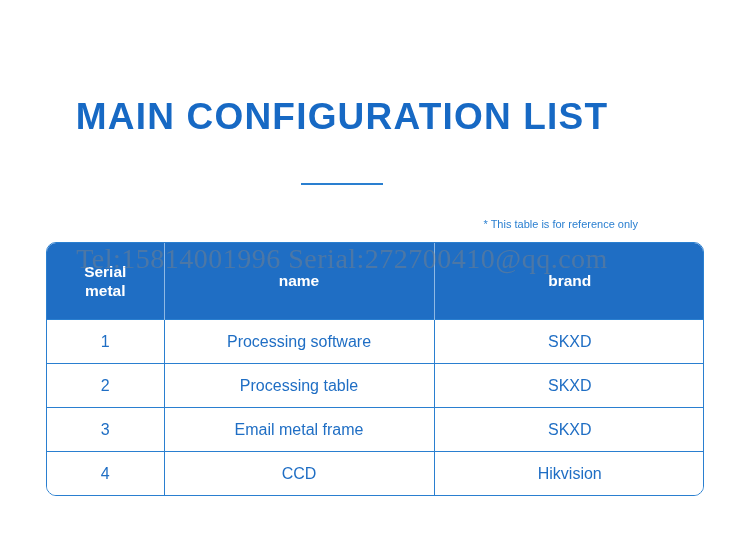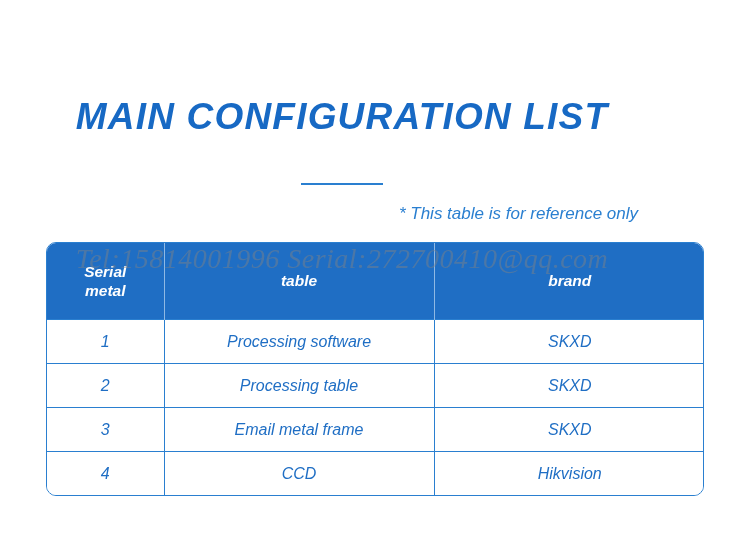--- a/index.html
+++ b/index.html
@@ -12,21 +12,20 @@
     background: #ffffff;
     font-family: "Liberation Sans", sans-serif;
     overflow: hidden;
     position: relative;
   }
   .page {
     position: relative;
     width: 684px;
     height: 534px;
     box-sizing: border-box;
-    font-style: italic;
   }
   .title {
     position: absolute;
     left: 0;
     right: 0;
     top: 96px;
     text-align: center;
     font-size: 37px;
     font-weight: bold;
     letter-spacing: 1.2px;
@@ -38,22 +37,22 @@
     left: 50%;
     transform: translateX(-50%);
     top: 183px;
     width: 82px;
     height: 2px;
     background: #2a7fd0;
   }
   .note {
     position: absolute;
     right: 46px;
-    top: 204px;
-    font-size: 17px;
+    top: 218px;
+    font-size: 11px;
     color: #2a7fd0;
     font-family: "Liberation Sans", sans-serif;
     white-space: nowrap;
   }
   .table-wrap {
     position: absolute;
     left: 46px;
     top: 242px;
     width: 658px;
     border: 1px solid #2a7fd0;
@@ -129,21 +128,21 @@
         <col class="col-serial">
         <col class="col-name">
         <col class="col-brand">
       </colgroup>
       <thead>
         <tr>
           <th>
             <div>Serial</div>
             <div>metal</div>
           </th>
-          <th>table</th>
+          <th>name</th>
           <th>brand</th>
         </tr>
       </thead>
       <tbody>
         <tr>
           <td>1</td>
           <td>Processing software</td>
           <td>SKXD</td>
         </tr>
         <tr>

